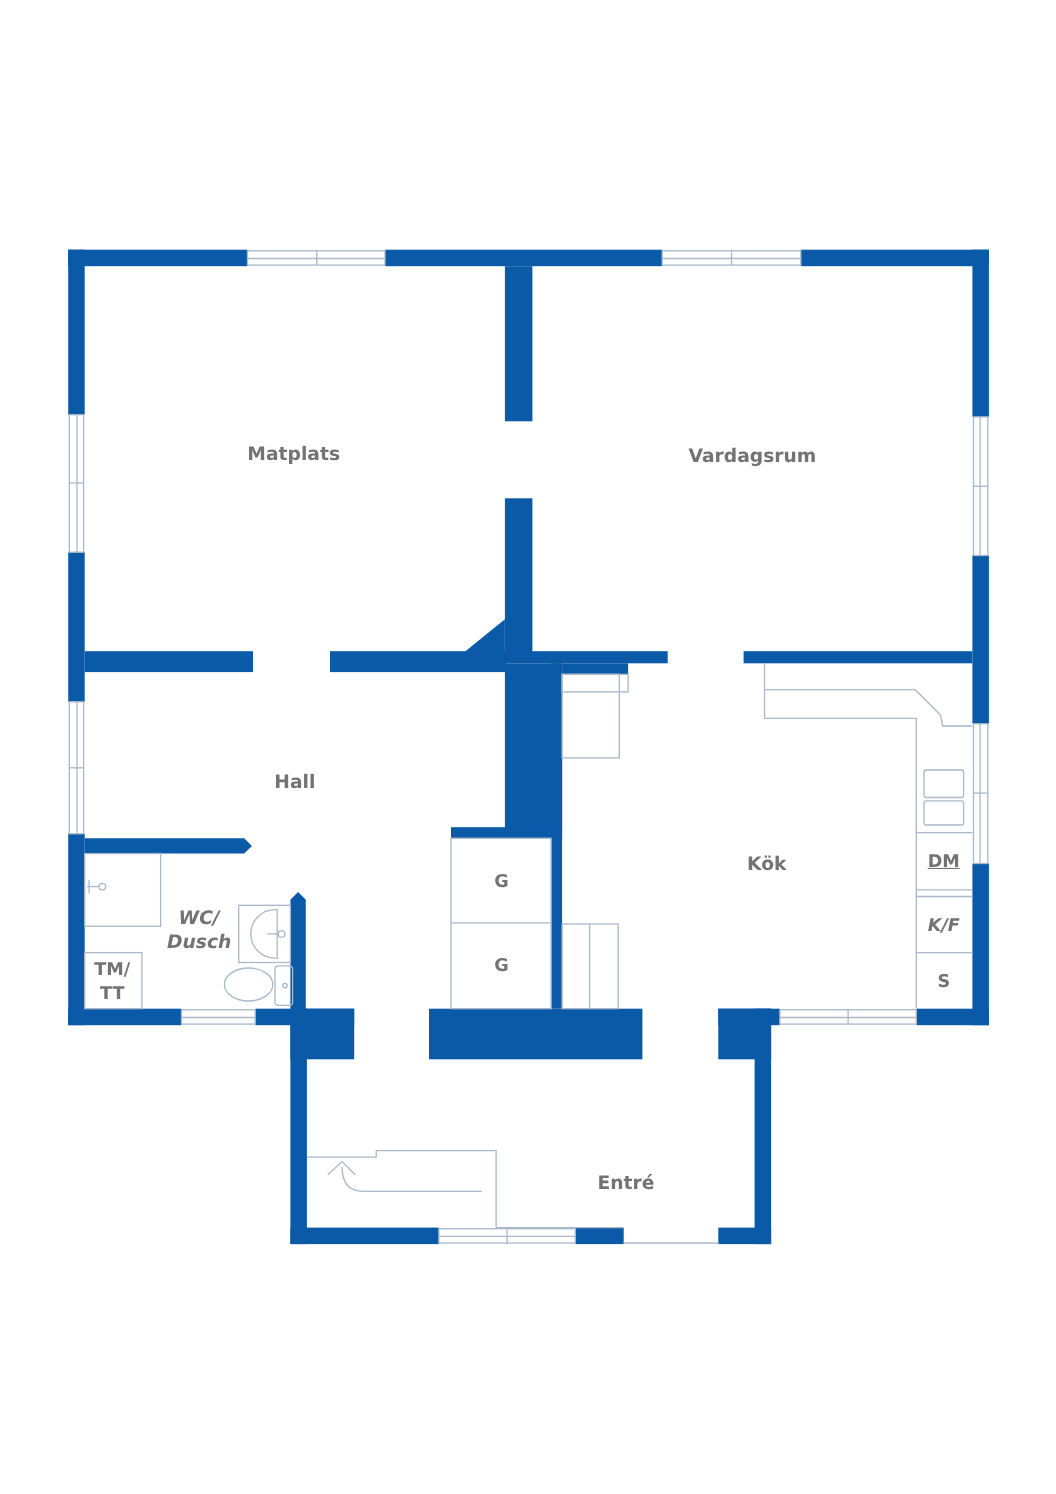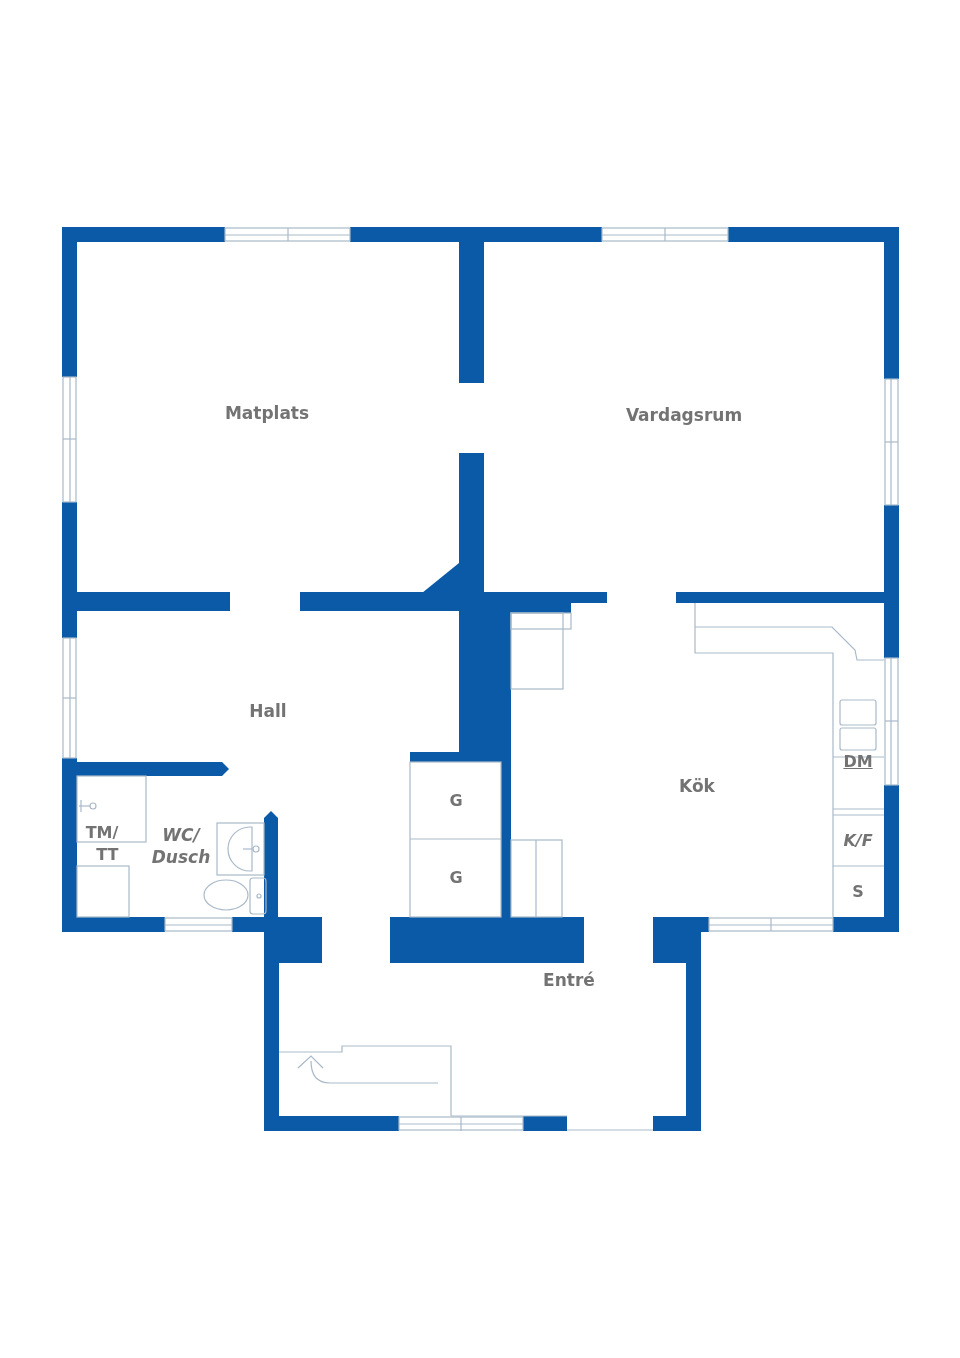--- a/index.html
+++ b/index.html
@@ -150,22 +150,22 @@
       <polyline class="thin" points="298,1068 311,1056 323,1068"></polyline>
     </g>
   </g>
 </svg>
 
 <div class="label" style="left:267px;top:413px;">Matplats</div>
 <div class="label" style="left:684px;top:415px;">Vardagsrum</div>
 <div class="label" style="left:268px;top:687px;margin-top:24px;">Hall</div>
 <div class="label" style="left:181px;top:846px;font-style:italic;">WC/
 Dusch</div>
-<div class="label small" style="left:102px;top:844px;text-align:right;">TM/
+<div class="label small" style="left:102px;top:892px;">TM/
 TT</div>
 <div class="label" style="left:697px;top:786px;text-align:right;">Kök</div>
-<div class="label" style="left:569px;top:980px;">Entré</div>
+<div class="label" style="left:569px;top:1076px;">Entré</div>
 
 <div class="label small" style="left:456px;top:801px;">G</div>
 <div class="label small" style="left:456px;top:878px;">G</div>
-<div class="label small" style="left:858px;top:762px;text-decoration:underline;">DM</div>
+<div class="label small" style="left:858px;top:783px;text-decoration:underline;">DM</div>
 <div class="label small" style="left:858px;top:841px;font-style:italic;">K/F</div>
 <div class="label small" style="left:858px;top:892px;">S</div>
 
 </body></html>

